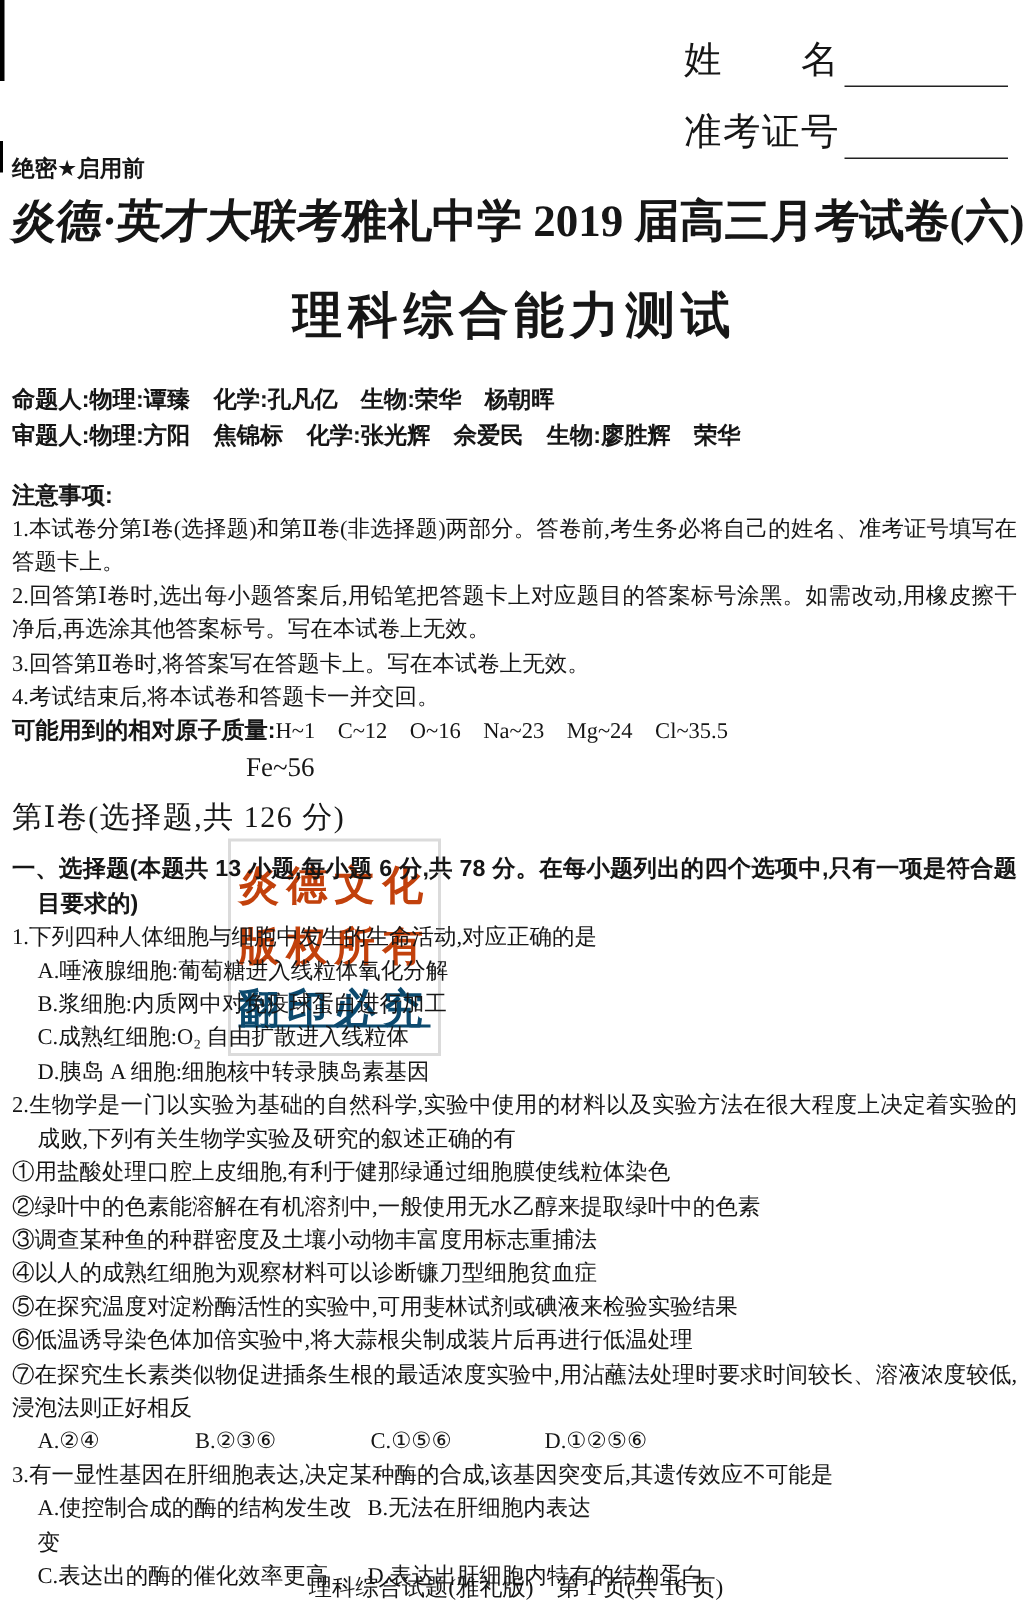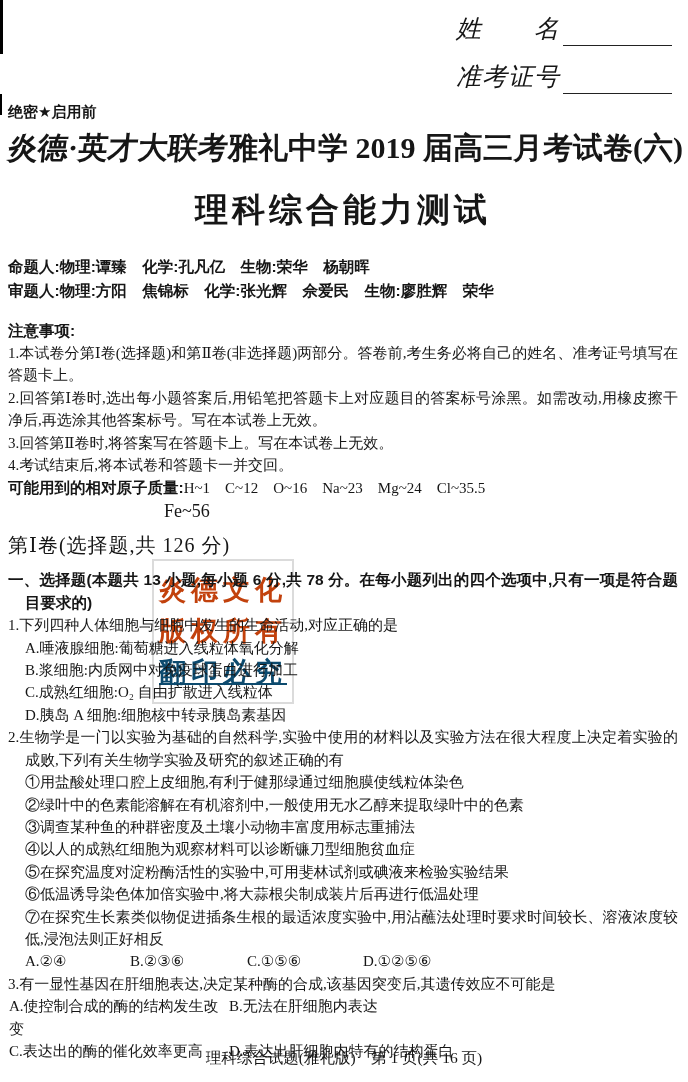--- a/index.html
+++ b/index.html
@@ -6,21 +6,21 @@
   .page{position:relative;width:688px;height:1082px;background:#fff;color:#161616;
         overflow:hidden;font-family:"Liberation Serif","DejaVu Serif",serif;}
   .sans{font-family:"Liberation Sans","DejaVu Sans",sans-serif;}
 
   
   .artifact{position:absolute;left:0;background:#000;}
   .a1{top:0;width:3px;height:54px;}
   .a2{top:94px;width:2px;height:21px;}
 
   
-  .hdr{position:absolute;top:12px;right:16px;width:216px;z-index:2;font-style:italic;}
+  .hdr{position:absolute;top:24px;right:16px;width:216px;z-index:2;}
   .hdr-row{display:flex;align-items:flex-end;margin-bottom:14px;font-size:25px;line-height:34px;}
   .hdr-lbl{letter-spacing:1px;white-space:pre;}
   .hdr-line{display:inline-block;flex:1 0 auto;min-width:98px;border-bottom:1.5px solid #222;height:32px;margin-left:3px;}
 
   
   .watermark{position:absolute;left:152px;top:559px;width:138px;height:141px;
              border:2px solid #dbdbdb;overflow:hidden;text-align:center;z-index:0;}
   .wm-line{font-family:"Liberation Sans","DejaVu Sans",sans-serif;font-weight:bold;
            font-size:27px;color:#c2410c;letter-spacing:5px;line-height:41px;}
   .wm-line:first-child{padding-top:9px;}
@@ -38,23 +38,23 @@
   .note{font-size:15px;line-height:22.4px;text-align:justify;}
   .atomic{font-size:15px;line-height:23px;}
   .atomic-lbl{font-weight:bold;font-size:15.5px;}
   .atomic2{margin-left:156px;font-size:18px;line-height:23px;}
   .sec-head{margin-top:8px;text-align:left;font-size:20px;line-height:28px;letter-spacing:1px;}
   .intro{margin-top:10px;font-weight:bold;font-size:15.5px;line-height:22.4px;
          padding-left:17px;text-indent:-17px;text-align:justify;}
   .q{font-size:15px;line-height:22.4px;}
   .stem{padding-left:17px;text-indent:-17px;text-align:justify;}
   .opt{margin-left:17px;}
-  .stmt{margin-left:17px;text-align:justify;}
+  .stmt{text-align:justify;}
   .optrow{display:grid;grid-template-columns:105px 117px 116px auto;margin-left:17px;}
-  .optgrid{display:grid;grid-template-columns:220px auto;margin-left:1px;}
+  .optgrid{display:grid;grid-template-columns:220px auto;margin-left:17px;}
   .footer{position:absolute;left:0;right:0;top:1048px;text-align:center;font-size:15.5px;z-index:1;}
 </style>
 </head>
 <body>
 
 <div class="page">
 
   <div class="artifact a1"></div>
   <div class="artifact a2"></div>
 

